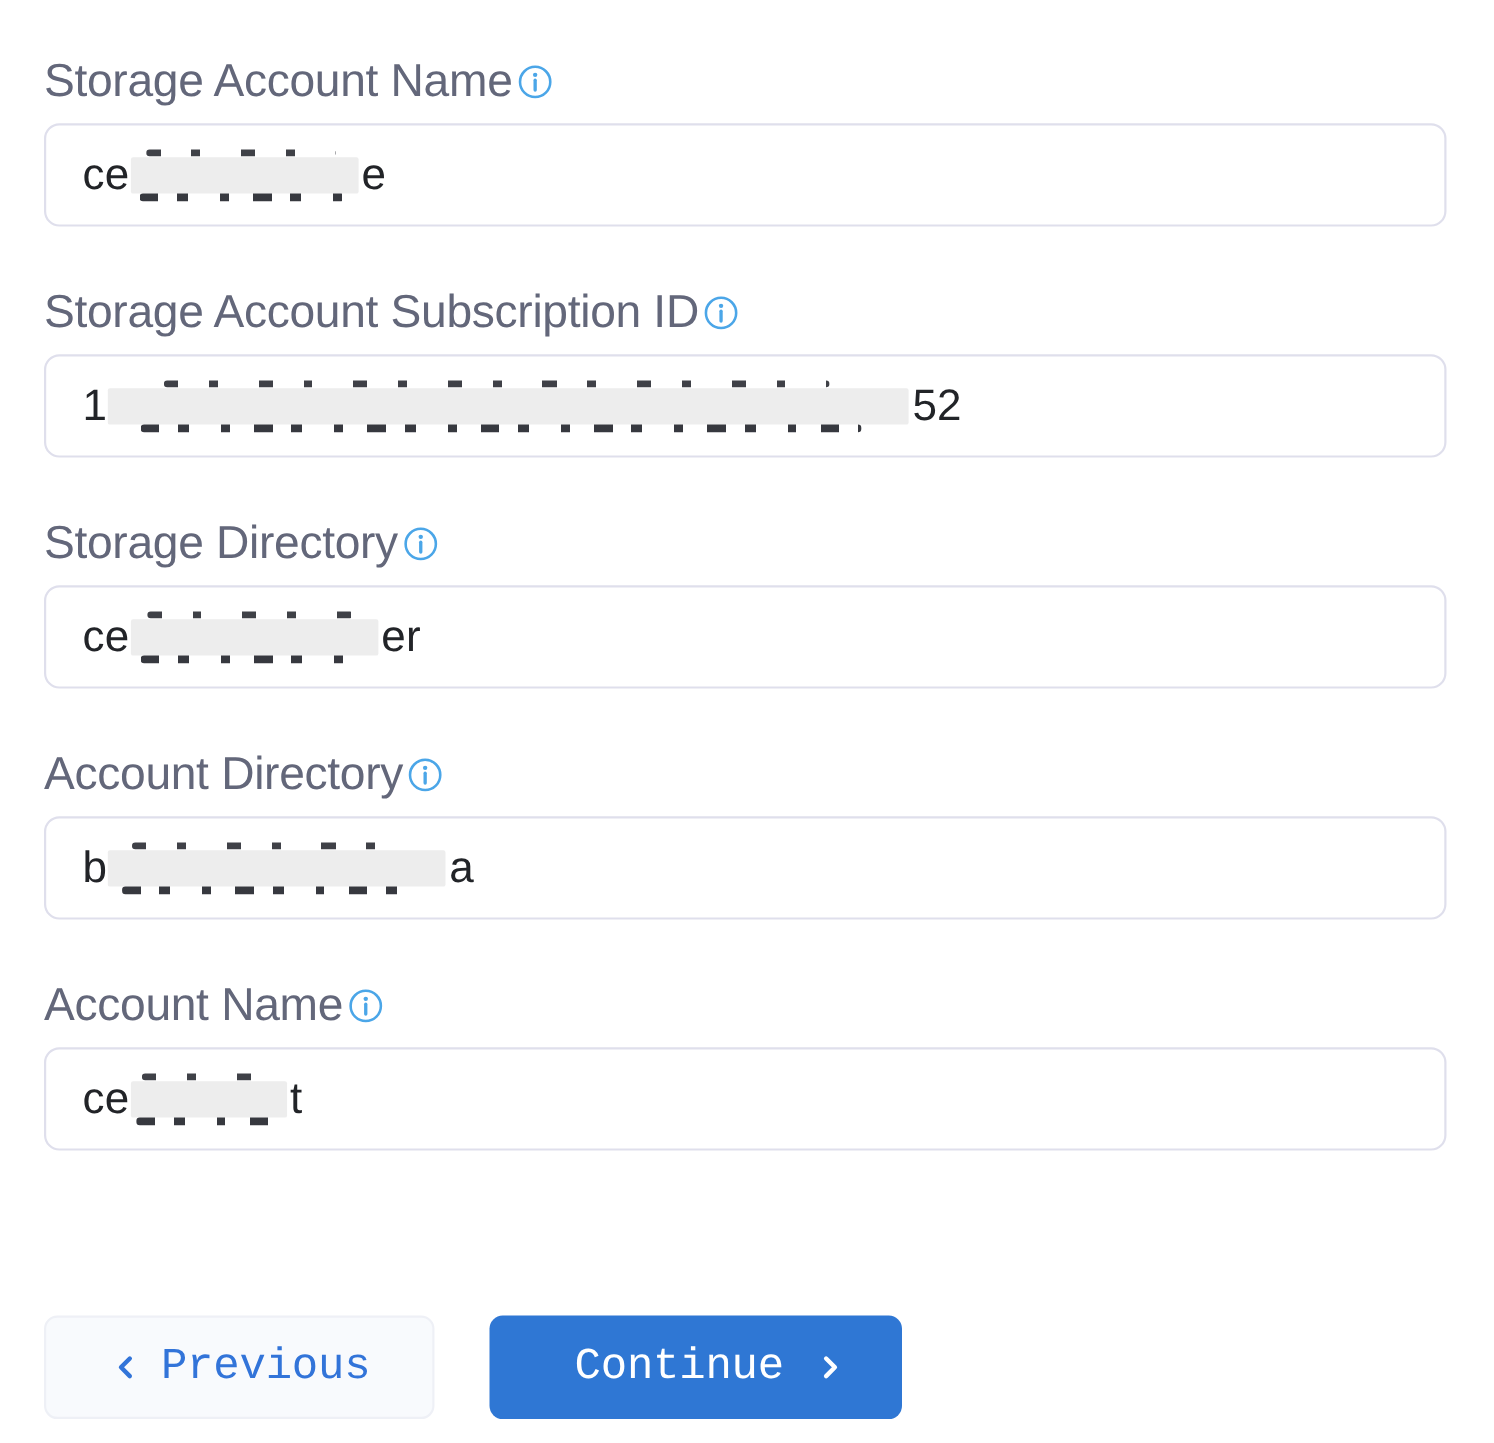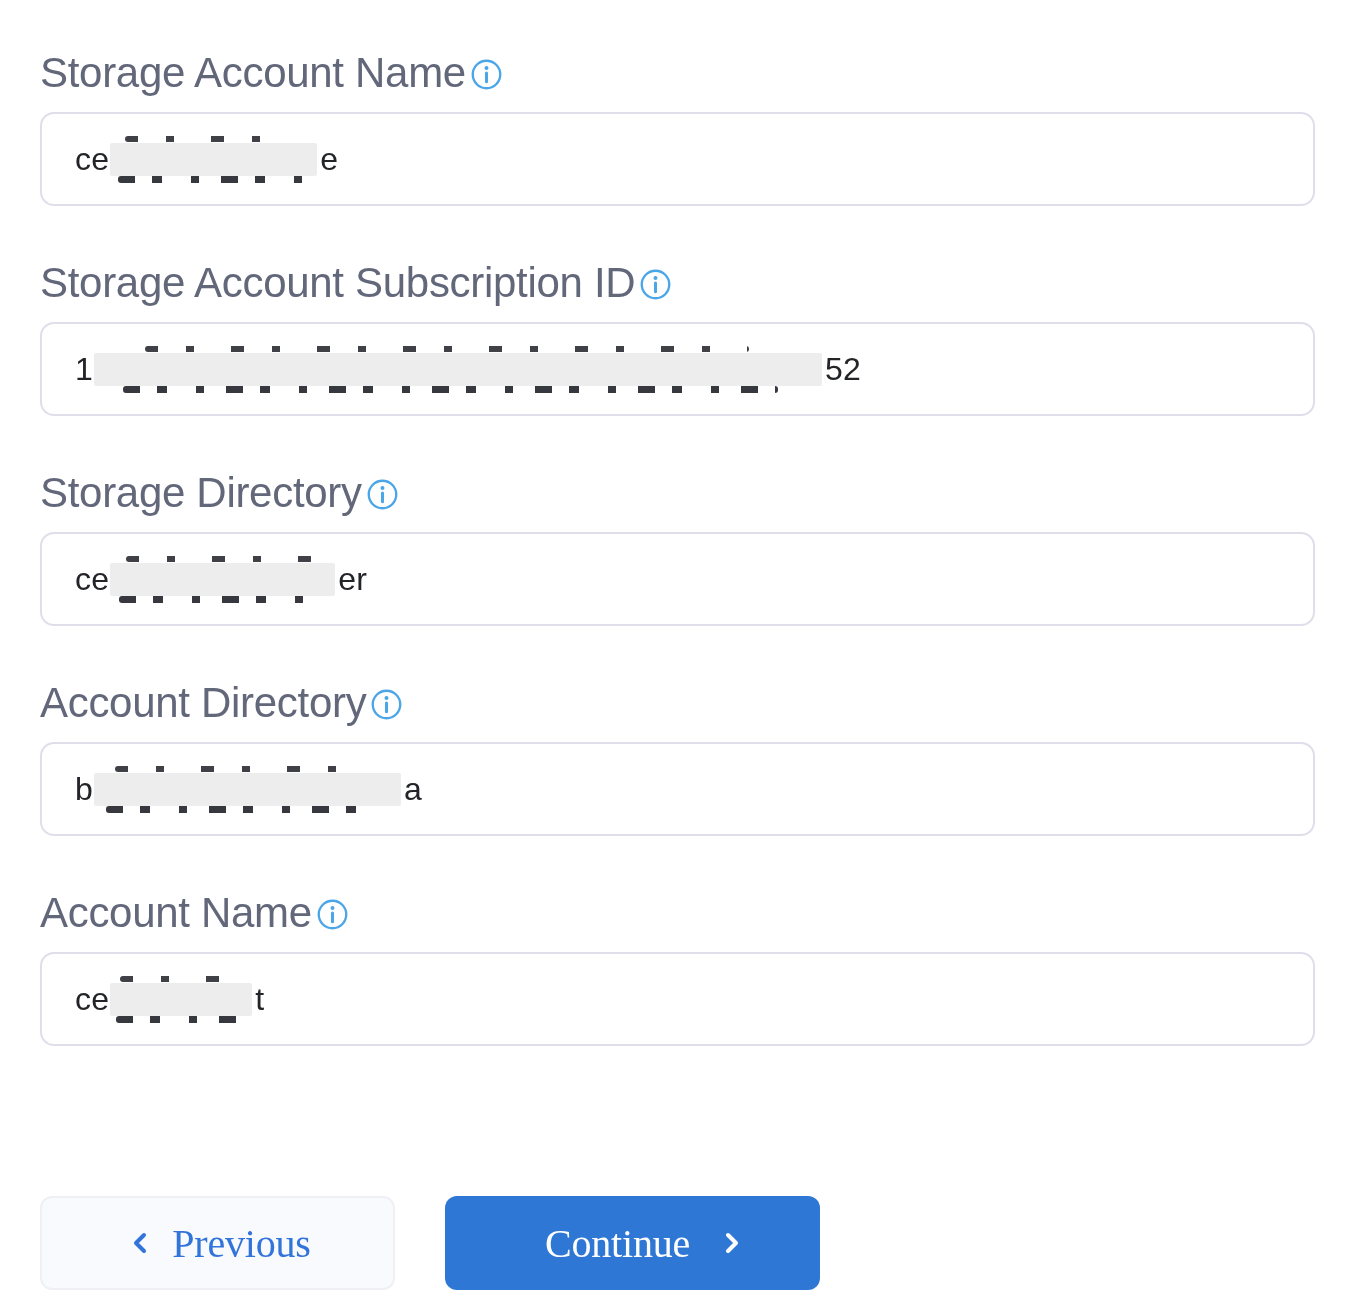--- a/index.html
+++ b/index.html
@@ -36,21 +36,21 @@
     display:inline-flex;align-items:center;justify-content:center;
     cursor:pointer;margin-top:3px;
   }
   .input{
     width:1275px;height:94px;
     background:#ffffff;
     border:2px solid var(--input-border);
     border-radius:14px;
     display:flex;align-items:center;
     padding:0 30px 0 33px;
-    font-size:32px;color:var(--input-text);
+    font-size:40px;color:var(--input-text);
     letter-spacing:0.2px;
     cursor:text;
   }
   .redact{
     position:relative;display:inline-block;
     height:33px;border-radius:2px;
     background:var(--redaction);
     margin:0 3px 0 1px;
     flex:0 0 auto;
   }
@@ -71,21 +71,21 @@
       var(--fragment) 34px 44px, transparent 44px 73px,
       var(--fragment) 73px 81px, transparent 81px 103px);
   }
   .actions{
     margin-top:150px;
     display:flex;align-items:center;gap:50px;
   }
   .btn{
     height:94px;border-radius:12px;
     display:inline-flex;align-items:center;justify-content:center;
-    font-family:Liberation Serif, serif;font-size:40px;font-weight:500;
+    font-family:Liberation Mono, monospace;font-size:40px;font-weight:500;
     letter-spacing:-0.2px;cursor:pointer;
   }
   .btn-prev{
     width:355px;
     background:var(--prev-bg);
     border:2px solid var(--prev-border);
     color:var(--prev-text);
     gap:16px;
   }
   .btn-cont{

